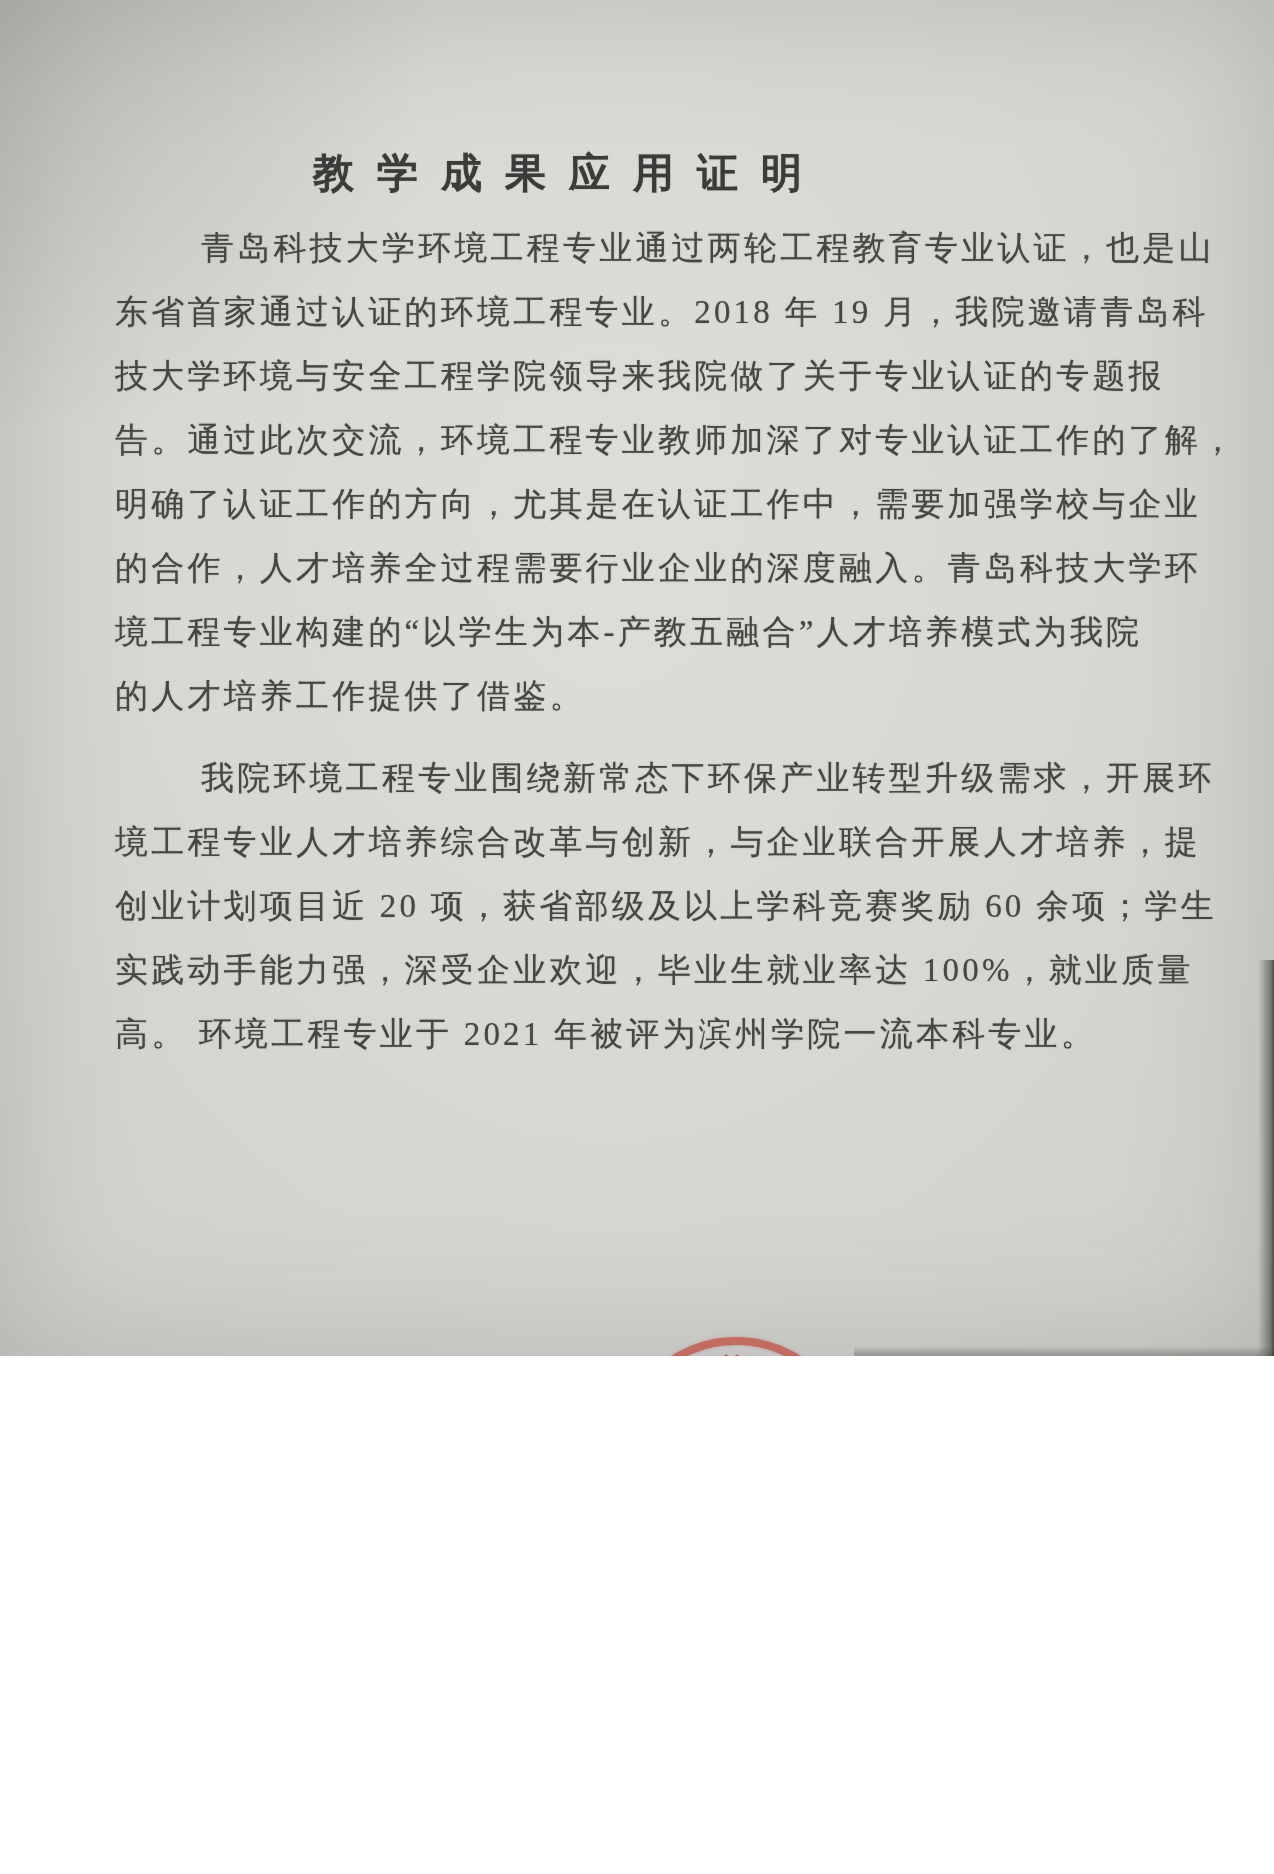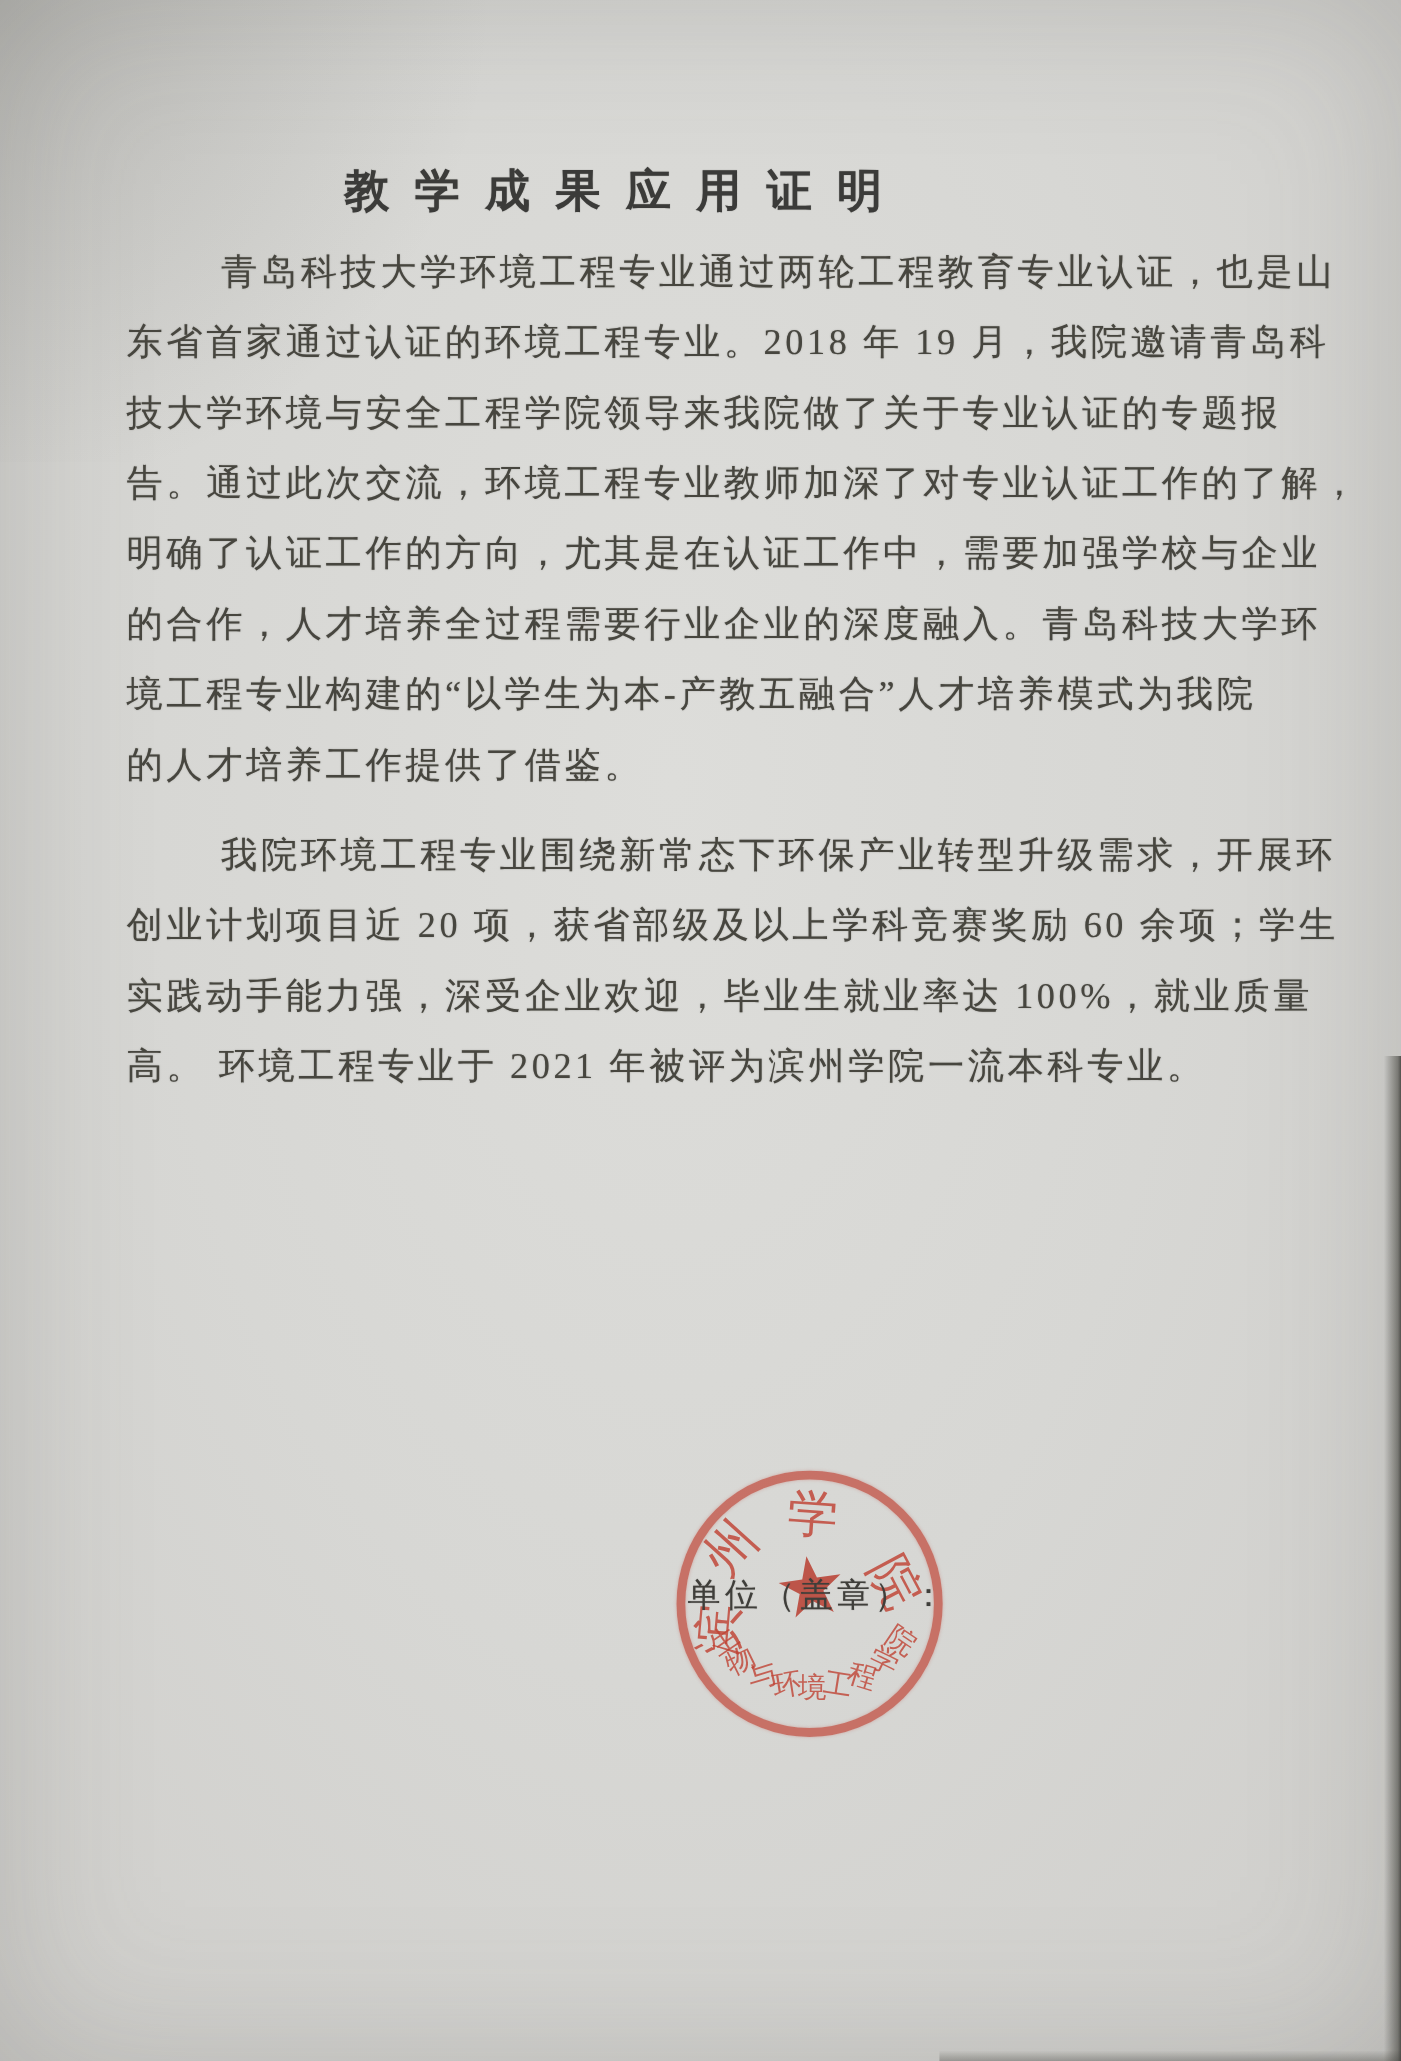--- a/index.html
+++ b/index.html
@@ -2,21 +2,21 @@
 <html><head>
 <meta charset="utf-8">
 <style>
   html,body{margin:0;padding:0;}
   body{
     width:1274px;height:1874px;
     font-family:"Liberation Serif", serif;
     overflow:hidden;
   }
   .photo{
-    position:relative;width:1274px;height:1874px;
+    position:relative;width:1274px;height:1356px;
     background:
       radial-gradient(ellipse at 48% 38%, #ddddda 0%, #d7d7d4 50%, #cfcecb 100%);
     box-shadow: inset 0 0 140px rgba(82,82,76,0.22);
     overflow:hidden;
   }
   .vignette-tl{
     position:absolute;left:0;top:0;width:480px;height:420px;
     background:radial-gradient(circle at 0 0, rgba(88,88,82,0.22), rgba(88,88,82,0) 70%);
     pointer-events:none;
   }
@@ -100,20 +100,21 @@
     <div class="line">技大学环境与安全工程学院领导来我院做了关于专业认证的专题报</div>
     <div class="line">告。通过此次交流，环境工程专业教师加深了对专业认证工作的了解，</div>
     <div class="line">明确了认证工作的方向，尤其是在认证工作中，需要加强学校与企业</div>
     <div class="line">的合作，人才培养全过程需要行业企业的深度融入。青岛科技大学环</div>
     <div class="line">境工程专业构建的“以学生为本-产教五融合”人才培养模式为我院</div>
     <div class="line">的人才培养工作提供了借鉴。</div>
   </div>
 
   <div class="para" id="para2">
     <div class="line indent">我院环境工程专业围绕新常态下环保产业转型升级需求，开展环</div>
+    <div class="line">境工程专业人才培养综合改革与创新，与企业联合开展人才培养，提</div>
     <div class="line">创业计划项目近 20 项，获省部级及以上学科竞赛奖励 60 余项；学生</div>
     <div class="line">实践动手能力强，深受企业欢迎，毕业生就业率达 100%，就业质量</div>
     <div class="line">高。 环境工程专业于 2021 年被评为滨州学院一流本科专业。</div>
   </div>
 
   <div class="seal">
     <div class="seal-ring"></div>
     <div class="seal-star">★</div>
 
     <span class="ring-char" style="left:14px;top:120px;transform:rotate(-85deg);">滨</span>

